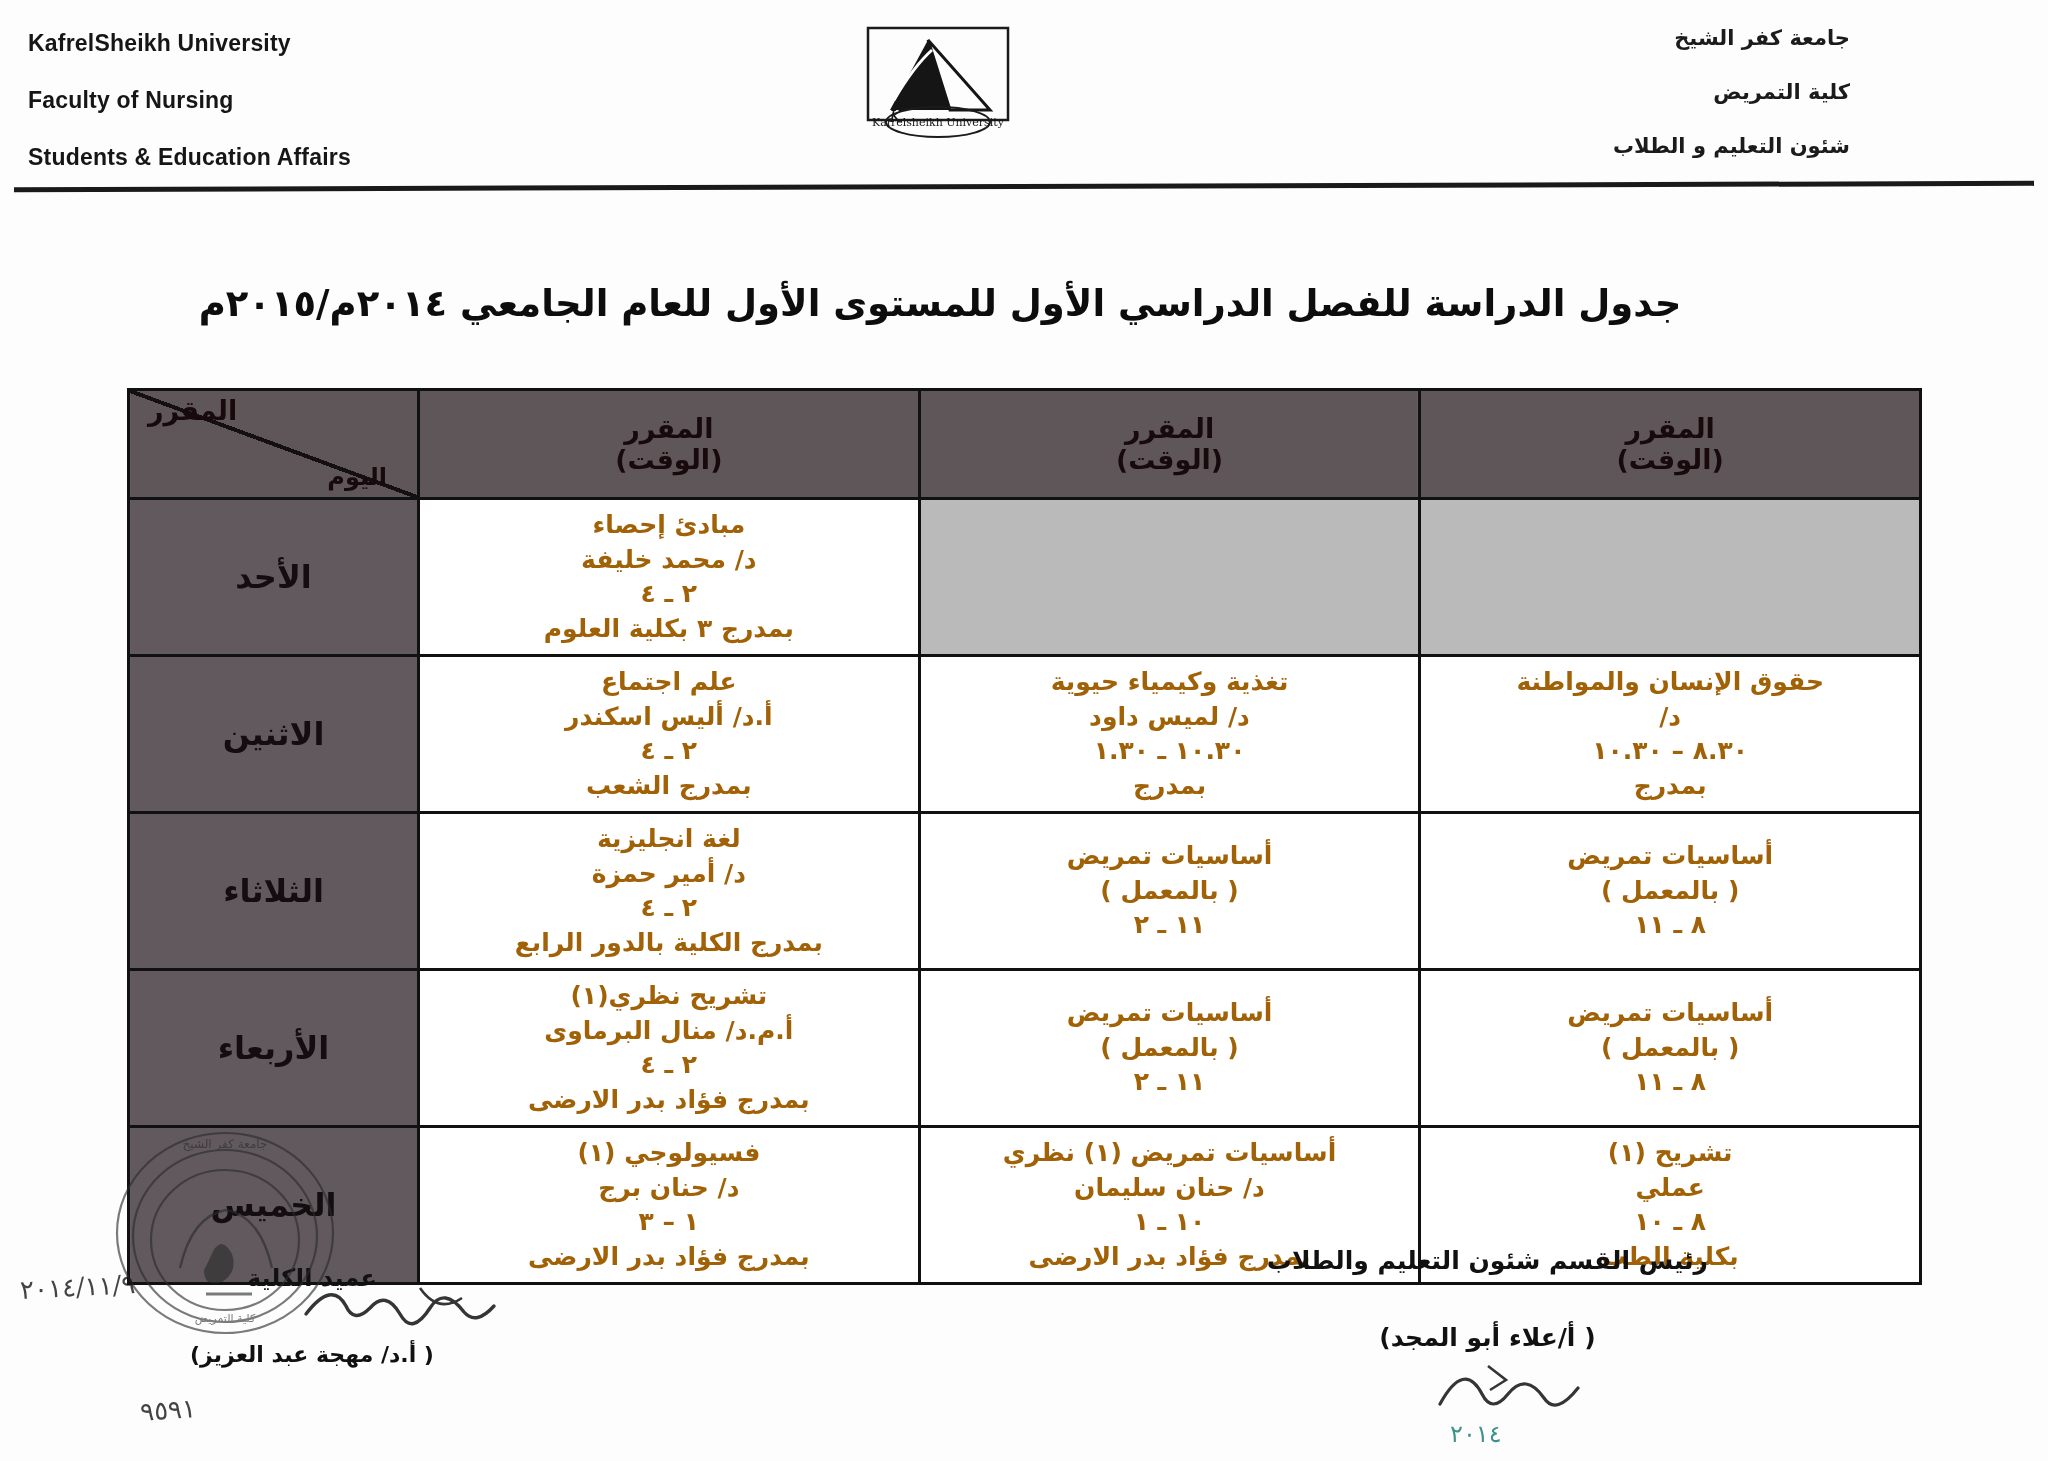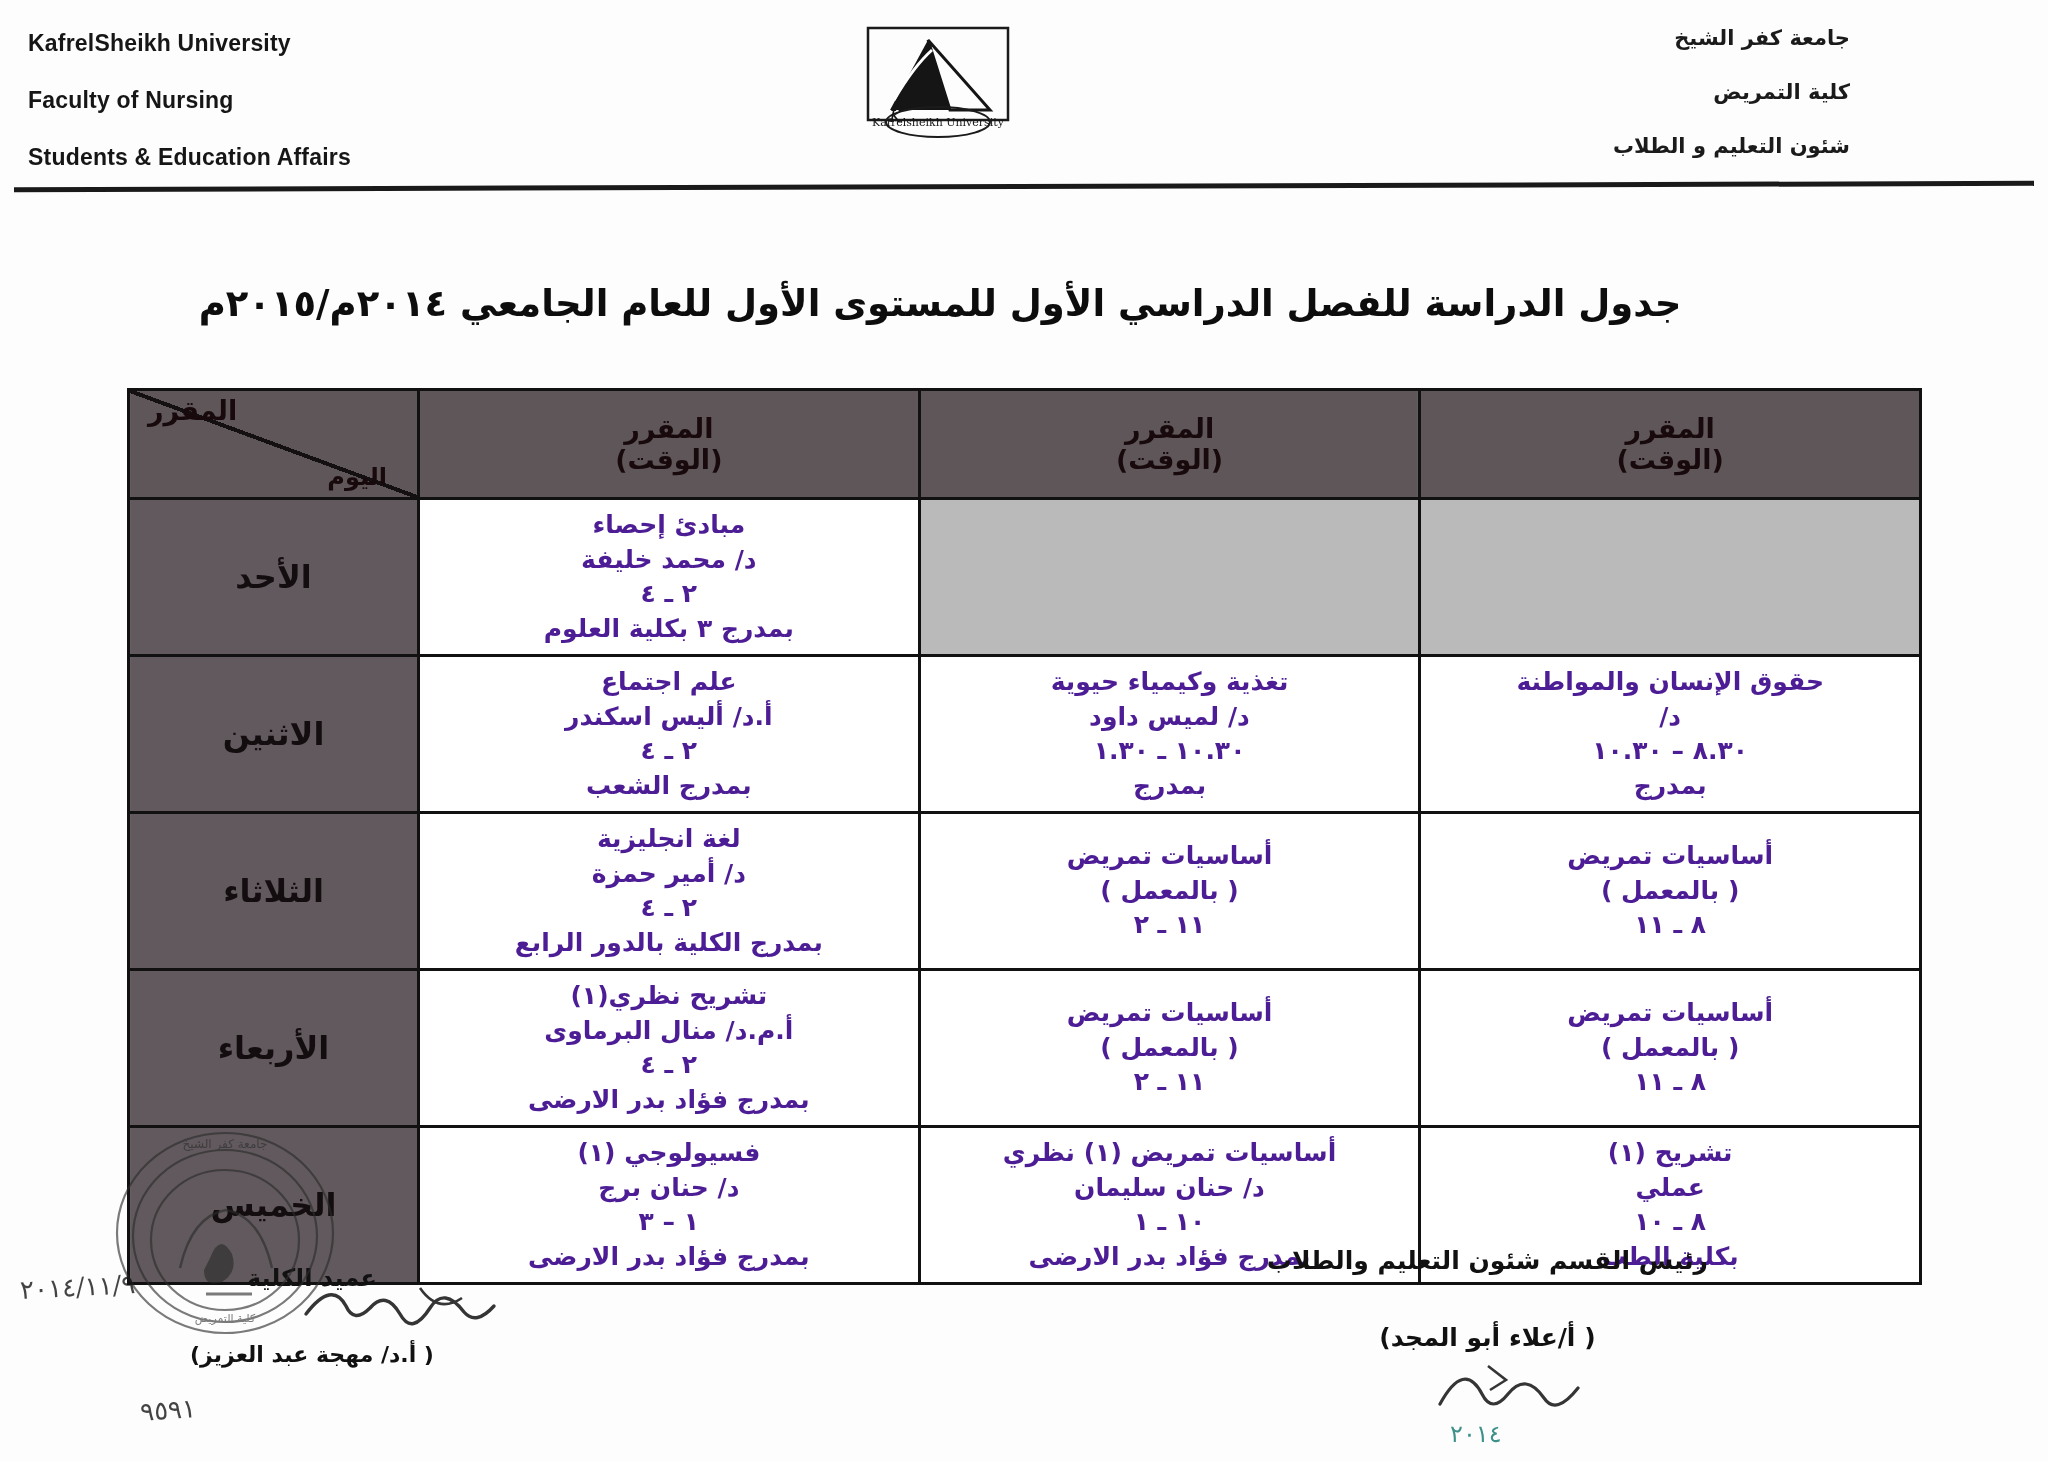--- a/index.html
+++ b/index.html
@@ -107,21 +107,21 @@
     background-image:
       repeating-linear-gradient(0deg, rgba(255,255,255,.06) 0 1px, rgba(0,0,0,.07) 1px 2px),
       repeating-linear-gradient(90deg, rgba(255,255,255,.04) 0 1px, rgba(0,0,0,.05) 1px 2px);
   }
   
   td.course{
     background:#ffffff;
     font-size:25px;
     font-weight:bold;
     line-height:1.38;
-    color:#4c1d95;
+    color:#a16207;
     height:146px;
   }
   td.course .ln{display:block;white-space:nowrap;}
   td.empty-gray{
     background:#b9b9b9;
     background-image:repeating-linear-gradient(0deg, rgba(255,255,255,.10) 0 1px, rgba(0,0,0,.03) 1px 2px);
   }
   
   .foot{
     position:absolute;left:0;top:1246px;width:2048px;height:210px;

